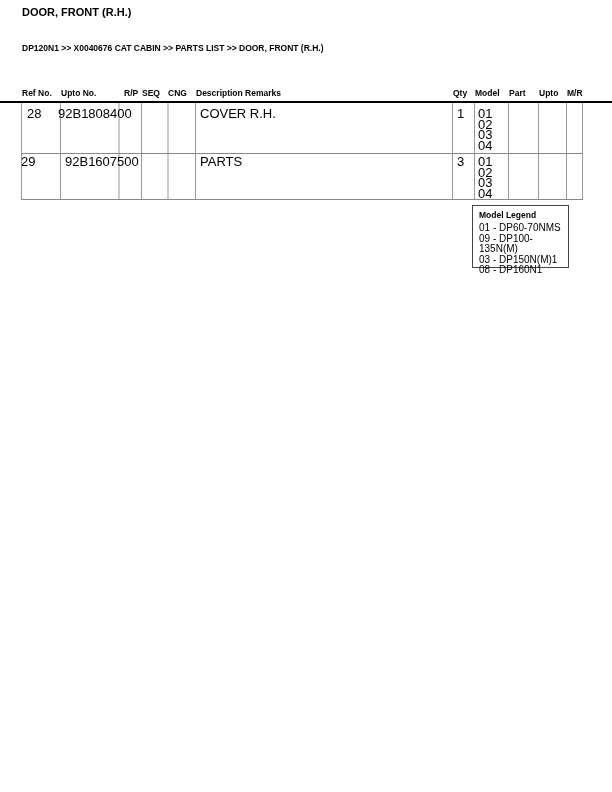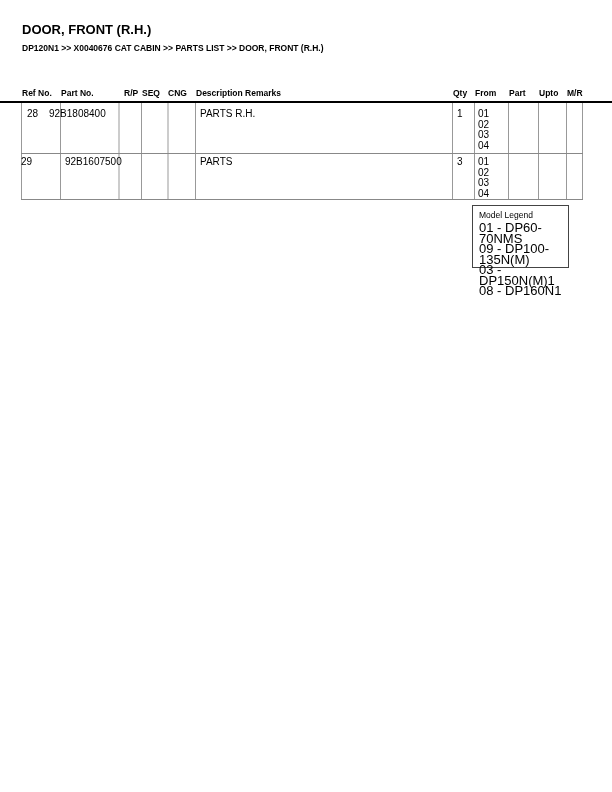--- a/index.html
+++ b/index.html
@@ -1,71 +1,71 @@
 <!DOCTYPE html>
 <html><head>
 <meta charset="utf-8">
 <style>
   html, body { margin:0; padding:0; background:#ffffff; }
   body { width:612px; height:792px; position:relative; overflow:hidden;
          font-family:"Liberation Sans", "DejaVu Sans", sans-serif; color:#000; }
-  .title { position:absolute; left:22px; top:22px; font-size:13px; font-weight:bold; }
+  .title { position:absolute; left:22px; top:6px; font-size:11px; font-weight:bold; }
   .crumb { position:absolute; left:22px; top:43px; font-size:8.5px; font-weight:bold; }
   .hdr { position:absolute; top:88px; font-size:8.5px; font-weight:bold; white-space:nowrap; }
   .hdr-rule { position:absolute; left:0; top:101px; width:612px; height:2px; background:#000; }
   .row { position:absolute; left:21px; width:562px; border-bottom:1px solid #888; }
   .vline { position:absolute; top:0; bottom:0; width:1px; background:#999; }
   .vline.light { background:#ccc; width:2px; }
-  .cell { position:absolute; top:6px; font-size:10px; line-height:10.5px; white-space:pre; }
+  .cell { position:absolute; top:6px; font-size:13px; line-height:10.5px; white-space:pre; }
   .legend { position:absolute; left:472px; top:205px; width:97px; height:63px;
             border:1px solid #444; box-sizing:border-box; padding:4px 0 0 6px; }
-  .legend-title { font-size:8.5px; font-weight:normal; margin-bottom:3px; }
-  .legend-item { font-size:13px; line-height:10.5px; }
+  .legend-title { font-size:8.5px; font-weight:bold; margin-bottom:3px; }
+  .legend-item { font-size:10px; line-height:10.5px; }
 </style>
 </head>
 <body>
 
 <div class="title">DOOR, FRONT (R.H.)</div>
 <div class="crumb">DP120N1 &gt;&gt; X0040676 CAT CABIN &gt;&gt; PARTS LIST &gt;&gt; DOOR, FRONT (R.H.)</div>
 
 <div>
   <div>
     <span class="hdr" style="left:22px">Ref No.</span>
-    <span class="hdr" style="left:61px">Part No.</span>
+    <span class="hdr" style="left:61px">Upto No.</span>
     <span class="hdr" style="left:124px">R/P</span>
     <span class="hdr" style="left:142px">SEQ</span>
     <span class="hdr" style="left:168px">CNG</span>
     <span class="hdr" style="left:196px">Description Remarks</span>
     <span class="hdr" style="left:453px">Qty</span>
-    <span class="hdr" style="left:475px">From</span>
+    <span class="hdr" style="left:475px">Model</span>
     <span class="hdr" style="left:509px">Part</span>
     <span class="hdr" style="left:539px">Upto</span>
     <span class="hdr" style="left:567px">M/R</span>
   </div>
   <div class="hdr-rule"></div>
 
   <div class="row" style="top:103px; height:50px;">
     <div class="vline" style="left:0"></div>
     <div class="vline" style="left:39px"></div>
     <div class="vline light" style="left:97px"></div>
     <div class="vline" style="left:120px"></div>
     <div class="vline light" style="left:146px"></div>
     <div class="vline" style="left:174px"></div>
     <div class="vline" style="left:431px"></div>
     <div class="vline" style="left:453px"></div>
     <div class="vline" style="left:487px"></div>
     <div class="vline" style="left:517px"></div>
     <div class="vline" style="left:545px"></div>
     <div class="vline" style="left:561px"></div>
     <span class="cell" style="left:6px">28</span>
-    <span class="cell" style="left:28px">92B1808400</span>
+    <span class="cell" style="left:37px">92B1808400</span>
     <span class="cell" style="left:102px"></span>
     <span class="cell" style="left:125px"></span>
     <span class="cell" style="left:151px"></span>
-    <span class="cell" style="left:179px">PARTS R.H.</span>
+    <span class="cell" style="left:179px">COVER R.H.</span>
     <span class="cell" style="left:436px">1</span>
     <span class="cell" style="left:457px">01
 02
 03
 04</span>
     <span class="cell" style="left:491px"></span>
     <span class="cell" style="left:521px"></span>
     <span class="cell" style="left:549px"></span>
   </div>
 

